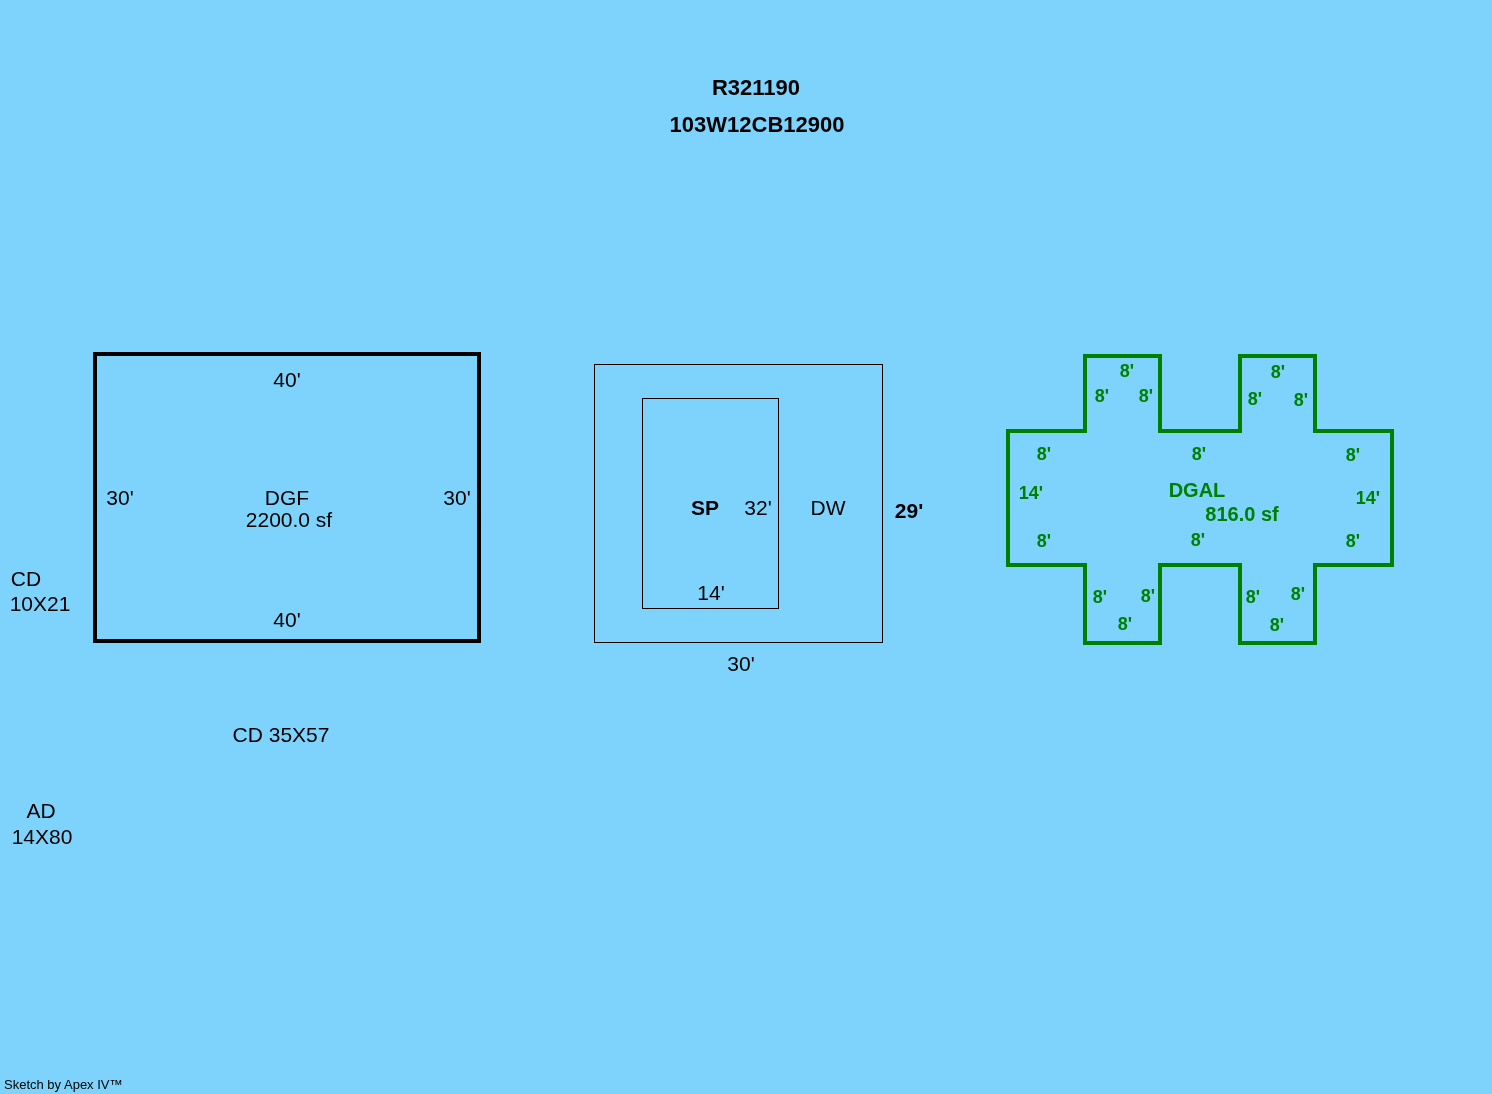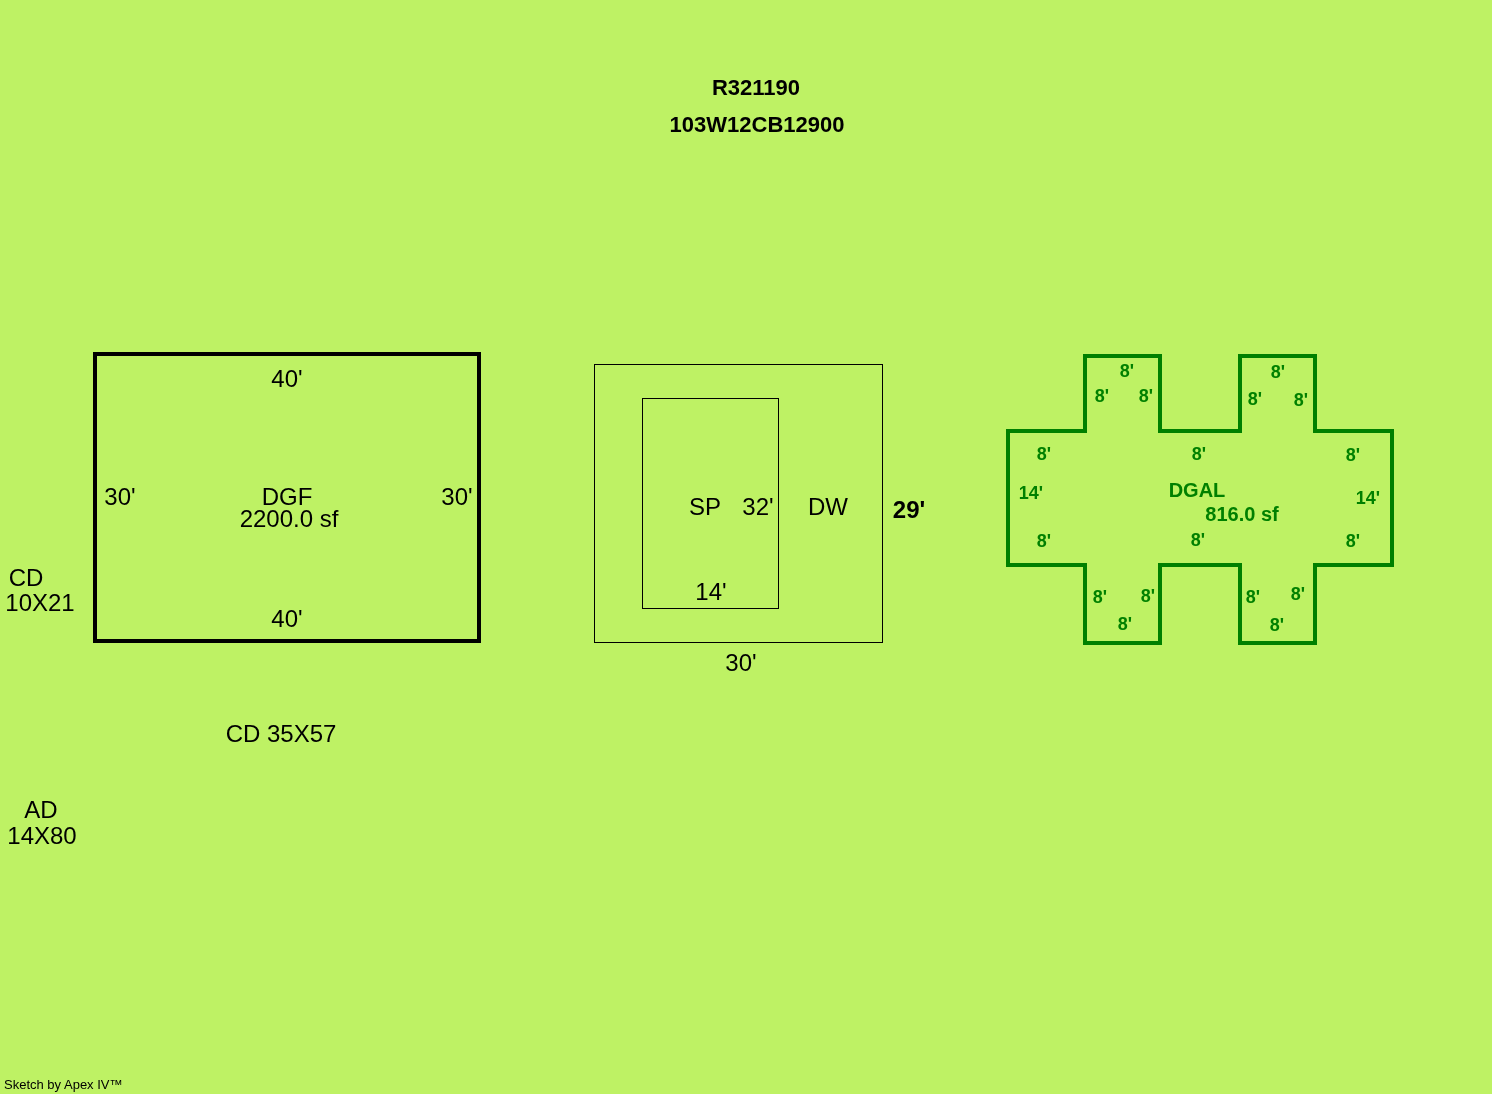--- a/index.html
+++ b/index.html
@@ -1,23 +1,23 @@
 <!DOCTYPE html>
 <html><head>
 <meta charset="utf-8">
 <style>
   html, body { margin:0; padding:0; background:#ffffff; }
   #page {
     position:relative; width:1492px; height:1094px;
-    background:#bef264; overflow:hidden;
+    background:#7dd3fc; overflow:hidden;
     font-family:"Liberation Sans", sans-serif; color:#000;
   }
   .lbl { position:absolute; transform:translate(-50%,-50%); white-space:nowrap; line-height:1; }
   .title { font-size:22px; font-weight:bold; color:#000000; }
-  .dim   { font-size:24px; color:#000000; }
+  .dim   { font-size:21px; color:#000000; }
   .gname { font-size:20px; font-weight:bold; color:#008000; }
   .gdim  { font-size:18px; font-weight:bold; color:#008000; }
   .rect  { position:absolute; box-sizing:border-box; background:transparent; }
   #dgf-outline { left:93px;  top:352px; width:388px; height:291px; border:4px solid #000000; }
   #dw-outline  { left:594px; top:364px; width:289px; height:279px; border:1px solid #000000; }
   #sp-outline  { left:642px; top:398px; width:137px; height:211px; border:1px solid #000000; }
   #dgal-svg    { position:absolute; left:990px; top:340px; width:420px; height:320px; }
   .footer { position:absolute; left:4px; top:1077px; font-size:13px; color:#000000; white-space:nowrap; }
 </style>
 </head>
@@ -37,21 +37,21 @@
   <span class="lbl dim" style="left:289px; top:519px;">2200.0 sf</span>
 
   <span class="lbl dim" style="left:26px;  top:578px;">CD</span>
   <span class="lbl dim" style="left:40px;  top:603px;">10X21</span>
   <span class="lbl dim" style="left:281px; top:734px;text-align:center;">CD 35X57</span>
   <span class="lbl dim" style="left:41px;  top:810px;">AD</span>
   <span class="lbl dim" style="left:42px;  top:836px;">14X80</span>
 
   <div class="rect" id="dw-outline"></div>
   <div class="rect" id="sp-outline"></div>
-  <span class="lbl dim" style="left:705px; top:507px;">SP</span>
+  <span class="lbl dim" style="left:705px; top:507px;font-weight:bold;">SP</span>
   <span class="lbl dim" style="left:758px; top:507px;">32'</span>
   <span class="lbl dim" style="left:711px; top:592px;">14'</span>
   <span class="lbl dim" style="left:828px; top:507px;">DW</span>
   <span class="lbl dim" style="left:909px; top:510px;font-weight:bold;">29'</span>
   <span class="lbl dim" style="left:741px; top:663px;">30'</span>
 
   <svg id="dgal-svg" viewBox="0 0 420 320">
     <polygon points="18,91 95,91 95,16 170,16 170,91 250,91 250,16 325,16 325,91 402,91 402,225 325,225 325,303 250,303 250,225 170,225 170,303 95,303 95,225 18,225" fill="none" stroke="#008000" stroke-width="4"></polygon>
   </svg>
 

